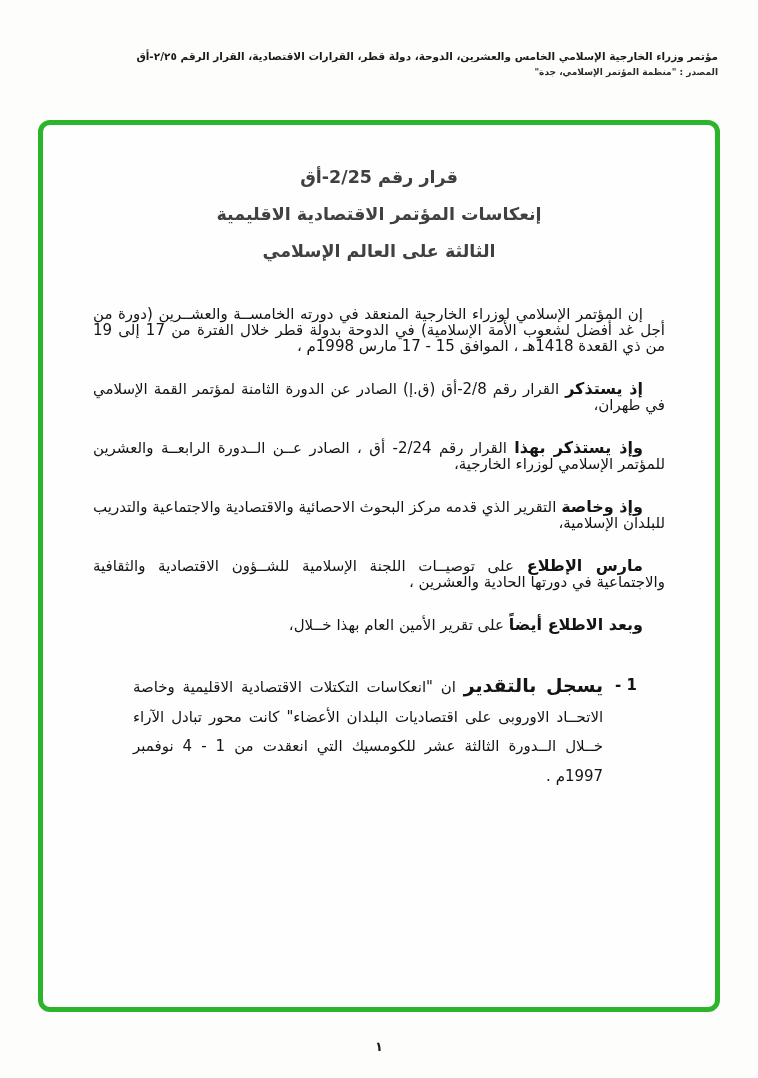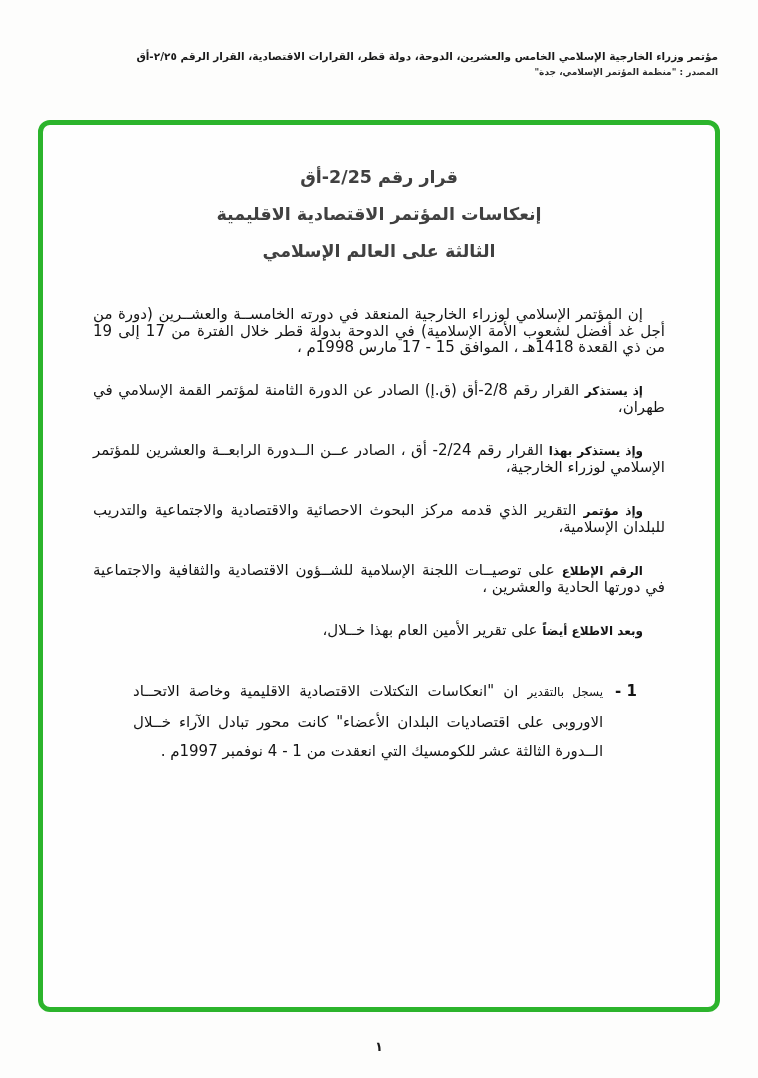--- a/index.html
+++ b/index.html
@@ -51,40 +51,40 @@
   }
   .para{
     font-size:15px;
     line-height:16px;
     text-align:justify;
     margin:0 0 27px 0;
     text-indent:22px;
   }
   .para .lead{
     font-weight:bold;
-    font-size:12px;
+    font-size:16px;
   }
   .p-first{margin-top:36px;}
   .item{
     display:flex;
     margin:38px 28px 0 40px;
     font-size:15px;
     line-height:29.5px;
   }
   .item-number{
     font-weight:bold;
     margin-left:12px;
     white-space:nowrap;
   }
   .item-body{
     text-align:justify;
   }
   .item-body .lead{
-    font-weight:normal;
-    font-size:12px;
+    font-weight:bold;
+    font-size:19px;
   }
   .page-number{
     position:absolute;
     bottom:24px;left:0;right:0;
     text-align:center;
     font-size:13px;
     font-weight:bold;
     color:#1a1a1a;
   }
 </style>
@@ -105,24 +105,24 @@
       <div>إنعكاسات المؤتمر الاقتصادية الاقليمية</div>
       <div>الثالثة على العالم الإسلامي</div>
     </div>
 
     <p class="para p-first"><span class="lead"></span><span>إن المؤتمر الإسلامي لوزراء الخارجية المنعقد في دورته الخامســة والعشــرين (دورة من أجل غد أفضل لشعوب الأمة الإسلامية) في الدوحة بدولة قطر خلال الفترة من 17 إلى 19 من ذي القعدة 1418هـ ، الموافق 15 - 17 مارس 1998م ،</span></p>
 
     <p class="para"><span class="lead">إذ يستذكر</span> <span>القرار رقم 2/8-أق (ق.إ) الصادر عن الدورة الثامنة لمؤتمر القمة الإسلامي في طهران،</span></p>
 
     <p class="para"><span class="lead">وإذ يستذكر بهذا</span> <span>القرار رقم 2/24- أق ، الصادر عــن الــدورة الرابعــة والعشرين للمؤتمر الإسلامي لوزراء الخارجية،</span></p>
 
-    <p class="para"><span class="lead">وإذ مؤتمر</span> <span>التقرير الذي قدمه مركز البحوث الاحصائية والاقتصادية والاجتماعية والتدريب للبلدان الإسلامية،</span></p>
+    <p class="para"><span class="lead">وإذ وخاصة</span> <span>التقرير الذي قدمه مركز البحوث الاحصائية والاقتصادية والاجتماعية والتدريب للبلدان الإسلامية،</span></p>
 
 
-    <p class="para"><span class="lead">الرقم الإطلاع</span> <span>على توصيــات اللجنة الإسلامية للشــؤون الاقتصادية والثقافية والاجتماعية في دورتها الحادية والعشرين ،</span></p>
+    <p class="para"><span class="lead">مارس الإطلاع</span> <span>على توصيــات اللجنة الإسلامية للشــؤون الاقتصادية والثقافية والاجتماعية في دورتها الحادية والعشرين ،</span></p>
 
     <p class="para"><span class="lead">وبعد الاطلاع أيضاً</span> <span>على تقرير الأمين العام بهذا خــلال،</span></p>
 
     <div class="item">
       <span class="item-number">1 -</span>
       <div class="item-body"><span class="lead">يسجل بالتقدير</span> <span>ان "انعكاسات التكتلات الاقتصادية الاقليمية وخاصة الاتحــاد الاوروبى على اقتصاديات البلدان الأعضاء" كانت محور تبادل الآراء خــلال الــدورة الثالثة عشر للكومسيك التي انعقدت من 1 - 4 نوفمبر 1997م .</span></div>
     </div>
 
   </div>
 

